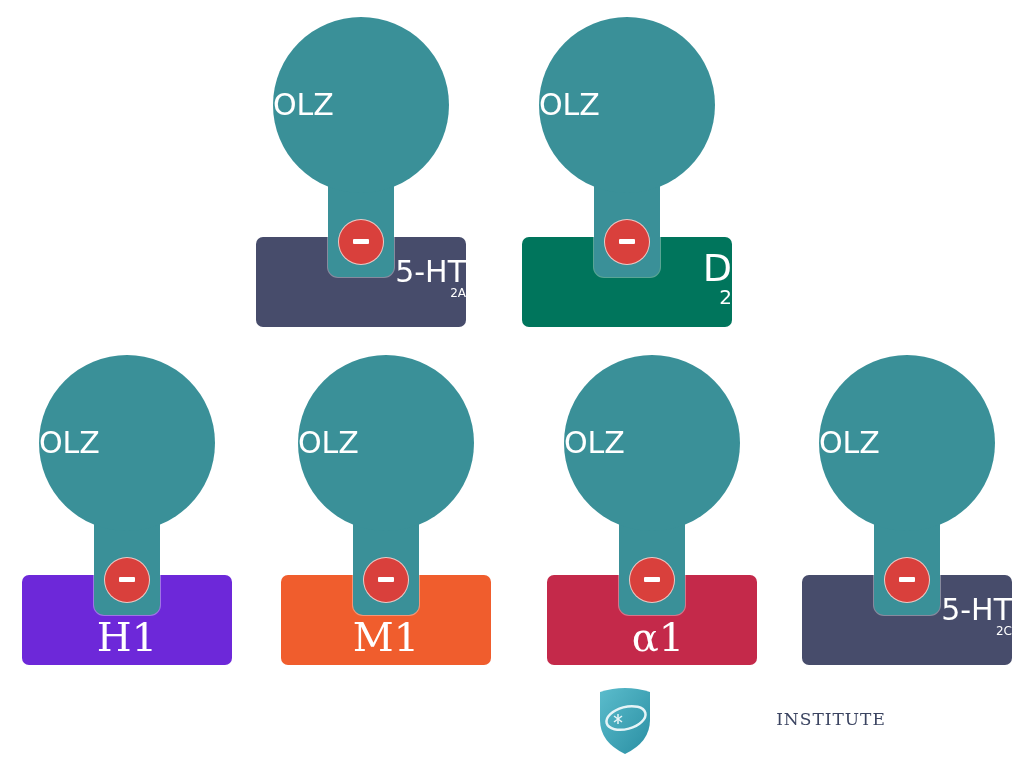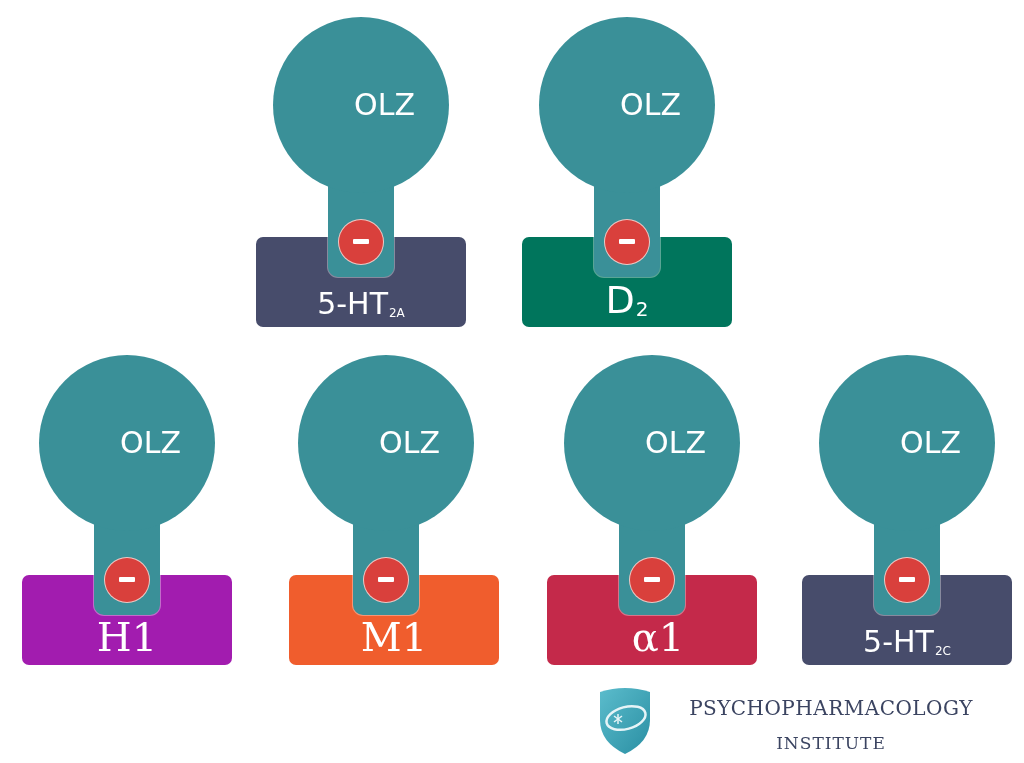--- a/index.html
+++ b/index.html
@@ -9,35 +9,35 @@
     font-family: "DejaVu Sans", "Liberation Sans", sans-serif;
   }
   .unit { position: absolute; width: 210px; height: 310px; }
   .receptor {
     position: absolute; left: 0; bottom: 0; width: 210px; height: 90px;
     border-radius: 7px; color: #fff;
     display: flex; align-items: flex-end; justify-content: center;
     padding-bottom: 8px; box-sizing: border-box;
     font-size: 34px; line-height: 1;
   }
-  .receptor.sans { font-family: "DejaVu Sans", "Liberation Sans", sans-serif; font-size: 30px; }
+  .receptor.sans { font-family: "DejaVu Sans", "Liberation Sans", sans-serif; font-size: 30px; flex-direction: column; }
   .receptor.serif { font-family: "DejaVu Serif", "Liberation Serif", serif; font-size: 40px; }
   .receptor .main { letter-spacing: 0px; }
   .receptor sub { font-size: 12px; vertical-align: -8px; margin-left: 1px; }
   .drug-head {
     position: absolute; top: 0; left: 17px; width: 176px; height: 176px;
     border-radius: 50%; background: #3a9098;
   }
   .drug-stem {
     position: absolute; left: 72px; top: 160px; width: 66px; height: 100px;
     background: #3a9098; border-radius: 0 0 10px 10px;
     box-shadow: 0 0 0 1px rgba(255,255,255,0.35);
   }
   .drug-label {
-    position: absolute; top: 70px; left: 17px; width: 142px; text-align: right;
+    position: absolute; top: 70px; left: 17px; width: 142px; text-align: left;
     color: #fff; font-size: 30px; letter-spacing: 0px;
   }
   .block-icon {
     position: absolute; left: 83px; top: 203px; width: 44px; height: 44px;
     border-radius: 50%; background: #d9403c; box-shadow: 0 0 0 1px #f0c8c4;
   }
   .block-icon::after {
     content: ""; position: absolute; left: 14px; top: 19px; width: 16px; height: 5px;
     background: #fff; border-radius: 1px;
   }
@@ -69,31 +69,31 @@
     <span class="main">D</span>
       <sub style="font-size:20px;">2</sub>
   </div>
   <div class="drug-stem"></div>
   <div class="drug-head"></div>
   <div class="drug-label">OLZ</div>
   <div class="block-icon"></div>
 </div>
 
 <div class="unit" style="left:22px; top:355px;">
-  <div class="receptor serif" style="background:#a21caf;">
+  <div class="receptor serif" style="background:#6d28d9;">
     <span class="main">H1</span>
   </div>
   <div class="drug-stem"></div>
   <div class="drug-head"></div>
   <div class="drug-label">OLZ</div>
   <div class="block-icon"></div>
 </div>
 
 <div class="unit" style="left:281px; top:355px;">
-  <div class="receptor serif" style="background:#f05d2d;margin-left:8px;">
+  <div class="receptor serif" style="background:#f05d2d;">
     <span class="main">M1</span>
   </div>
   <div class="drug-stem"></div>
   <div class="drug-head"></div>
   <div class="drug-label">OLZ</div>
   <div class="block-icon"></div>
 </div>
 
 <div class="unit" style="left:547px; top:355px;">
   <div class="receptor serif" style="background:#c4294a;padding-left:12px;">
@@ -126,16 +126,15 @@
     </defs>
     <path d="M4 6 Q29 -2 54 6 L54 34 Q54 56 29 68 Q4 56 4 34 Z" fill="url(#sg)"></path>
     <ellipse cx="30" cy="32" rx="20" ry="11" fill="none" stroke="#e6f4f7" stroke-width="2.5" transform="rotate(-15 30 32)"></ellipse>
     <g stroke="#e6f4f7" stroke-width="1.5">
       <line x1="18" y1="36" x2="26" y2="30"></line>
       <line x1="18" y1="30" x2="26" y2="36"></line>
       <line x1="22" y1="28" x2="22" y2="38"></line>
     </g>
   </svg>
   <div class="logo-text">
-    <div class="logo-line1">PSYCHOPHARMACOLOGY</div>
     <div class="logo-line2">INSTITUTE</div>
   </div>
 </div>
 
 </body></html>

